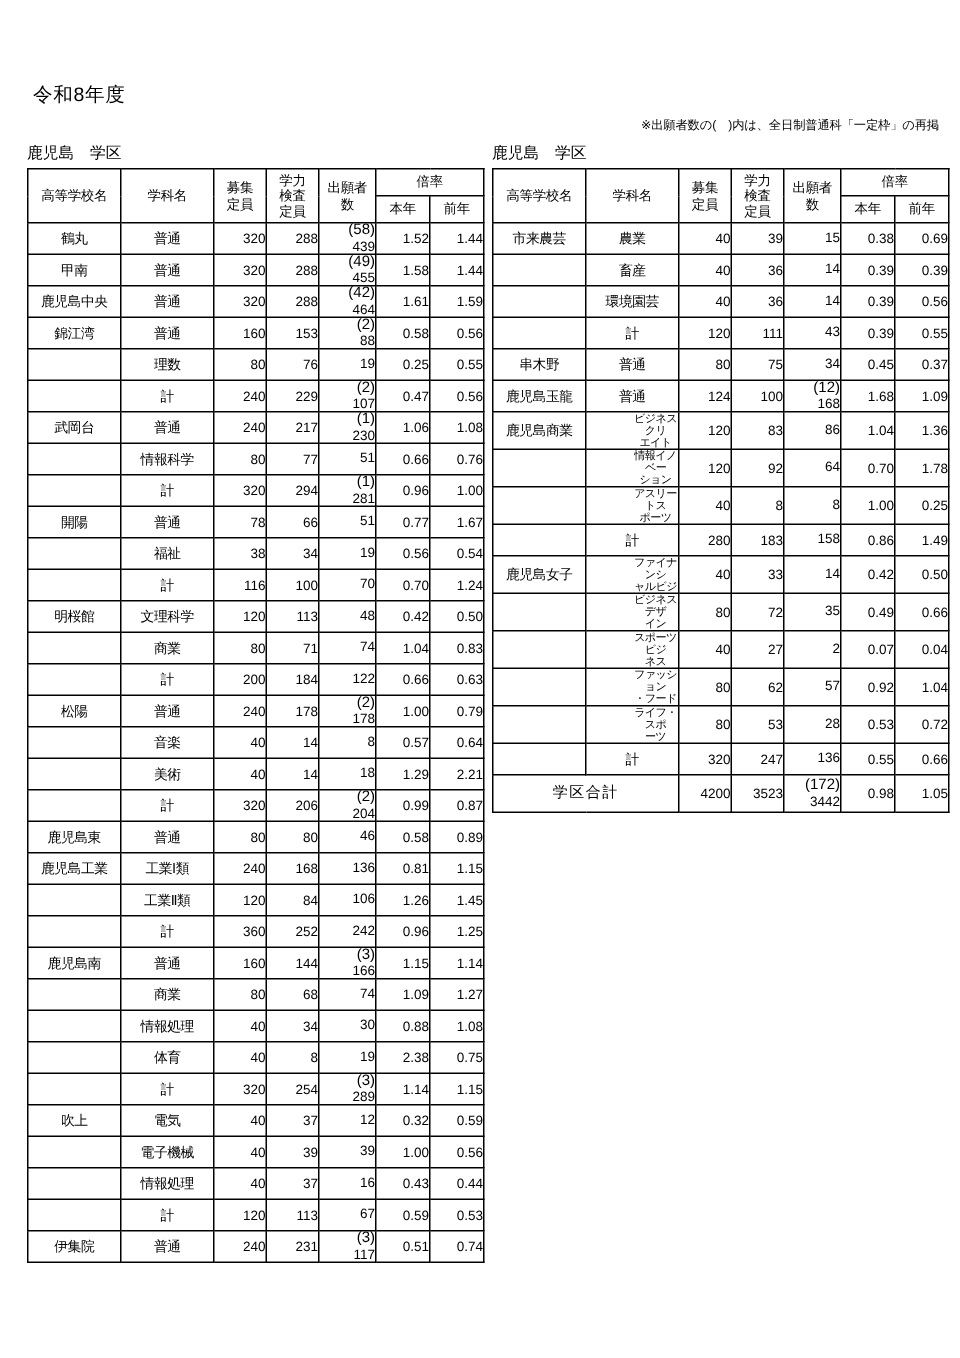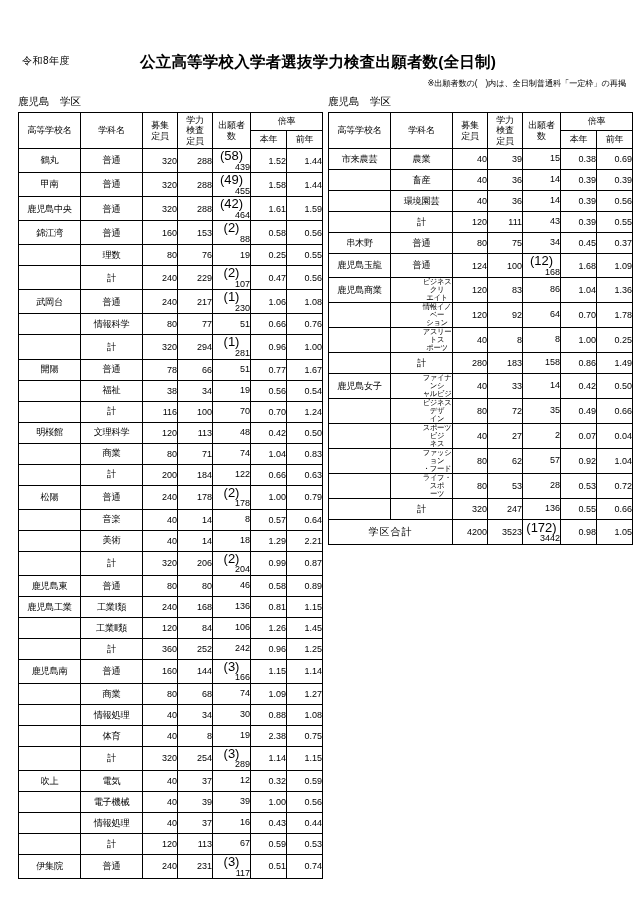--- a/index.html
+++ b/index.html
@@ -29,21 +29,21 @@
     position: absolute;
     left: 0;
     top: 48px;
     width: 640px;
     height: 44px;
   }
   .era-label {
     position: absolute;
     left: 22px;
     top: 6px;
-    font-size: 10px;
+    font-size: 13px;
     letter-spacing: 0.5px;
     white-space: nowrap;
     text-align: right;
   }
   .main-title {
     position: absolute;
     left: 140px;
     top: 4px;
     font-size: 15.5px;
     font-weight: bold;
@@ -143,23 +143,22 @@
     font-size: 9px;
   }
   td.appl {
     text-align: right;
     padding-right: 3px;
     font-size: 9px;
     line-height: 1.0;
   }
   td.appl .paren {
     display: block;
-    font-size: 13px;
+    font-size: 10px;
     line-height: 1.05;
-    text-align: center;
   }
   td.appl .main {
     display: block;
     font-size: 9px;
     line-height: 1.05;
   }
   
   tr.body-row td { height: 20px; }
   tr.body-row.tall td { height: 24px; }
   
@@ -202,21 +201,20 @@
     color: #9a9a9a;
   }
 </style>
 </head>
 <body>
 
 <div class="page">
 
   <div class="header">
     <div class="era-label">令和8年度</div>
-    <div class="main-title">公立高等学校入学者選抜学力検査出願者数(全日制)</div>
     <div class="note">※出願者数の(　)内は、全日制普通科「一定枠」の再掲</div>
   </div>
 
   <div class="district-caption district-left">鹿児島　学区</div>
   <div class="district-caption district-right">鹿児島　学区</div>
 
   <div class="tbl-wrap left">
     <table class="grid">
       <colgroup>
         <col class="c-school">

